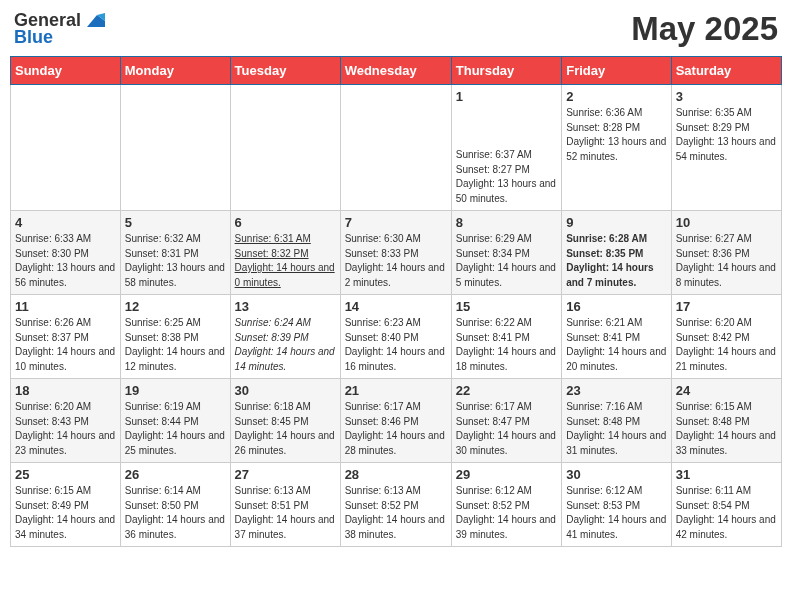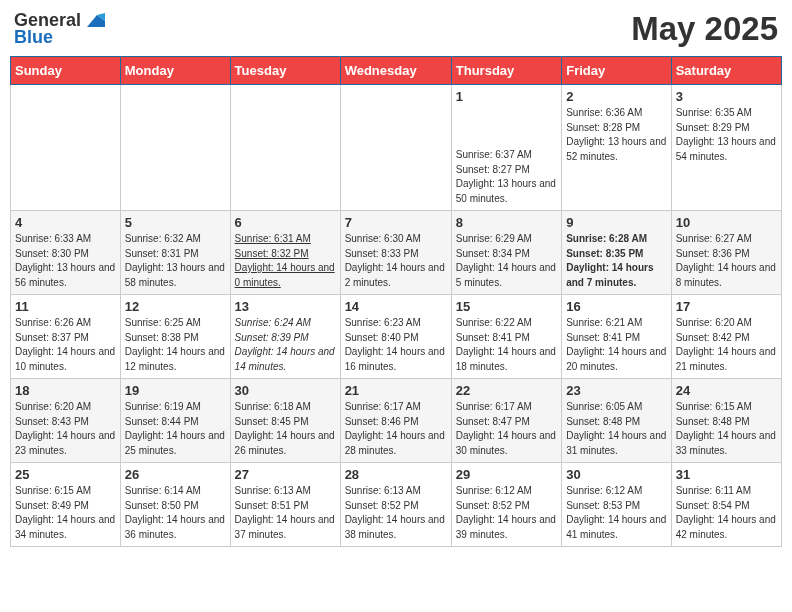--- a/index.html
+++ b/index.html
@@ -248,21 +248,21 @@
 Daylight: 14 hours and 28 minutes.</div>
         </td>
         <td>
           <span class="day-num">22</span>
           <div class="day-info" style="white-space: pre-line;">Sunrise: 6:17 AM
 Sunset: 8:47 PM
 Daylight: 14 hours and 30 minutes.</div>
         </td>
         <td>
           <span class="day-num">23</span>
-          <div class="day-info" style="white-space: pre-line;">Sunrise: 6:05 AM
+          <div class="day-info" style="white-space: pre-line;">Sunrise: 7:16 AM
 Sunset: 8:48 PM
 Daylight: 14 hours and 31 minutes.</div>
         </td>
         <td>
           <span class="day-num">24</span>
           <div class="day-info" style="white-space: pre-line;">Sunrise: 6:15 AM
 Sunset: 8:48 PM
 Daylight: 14 hours and 33 minutes.</div>
         </td>
       </tr>

